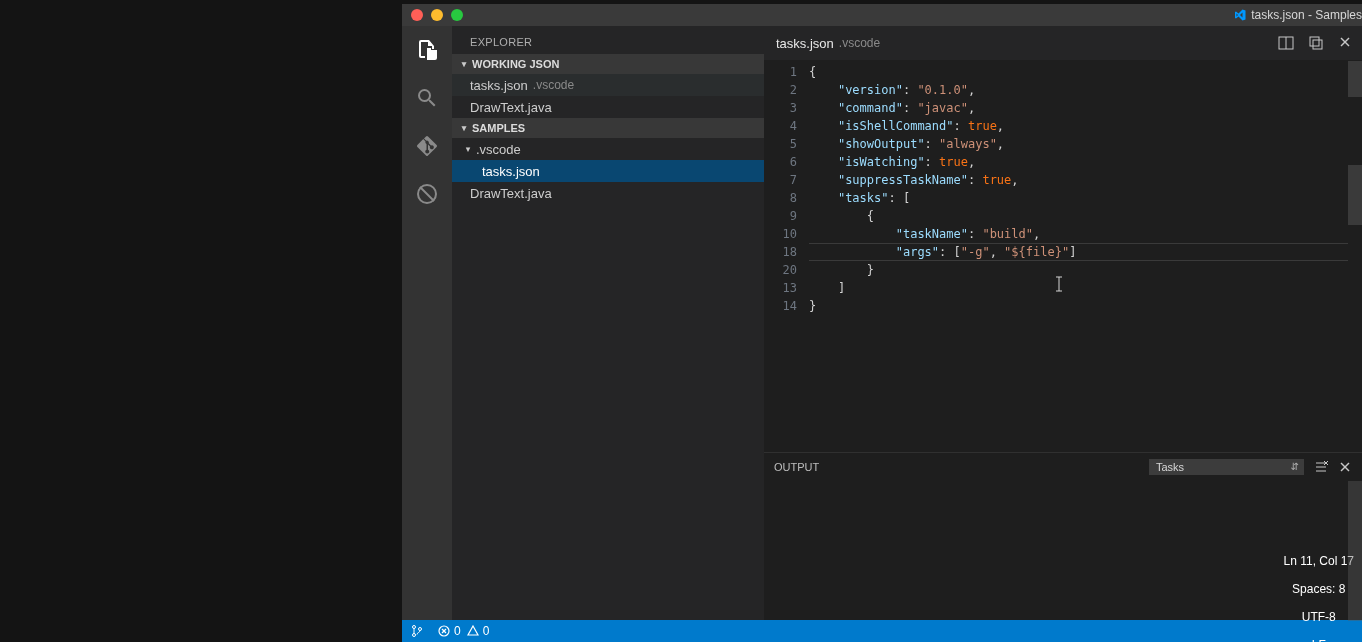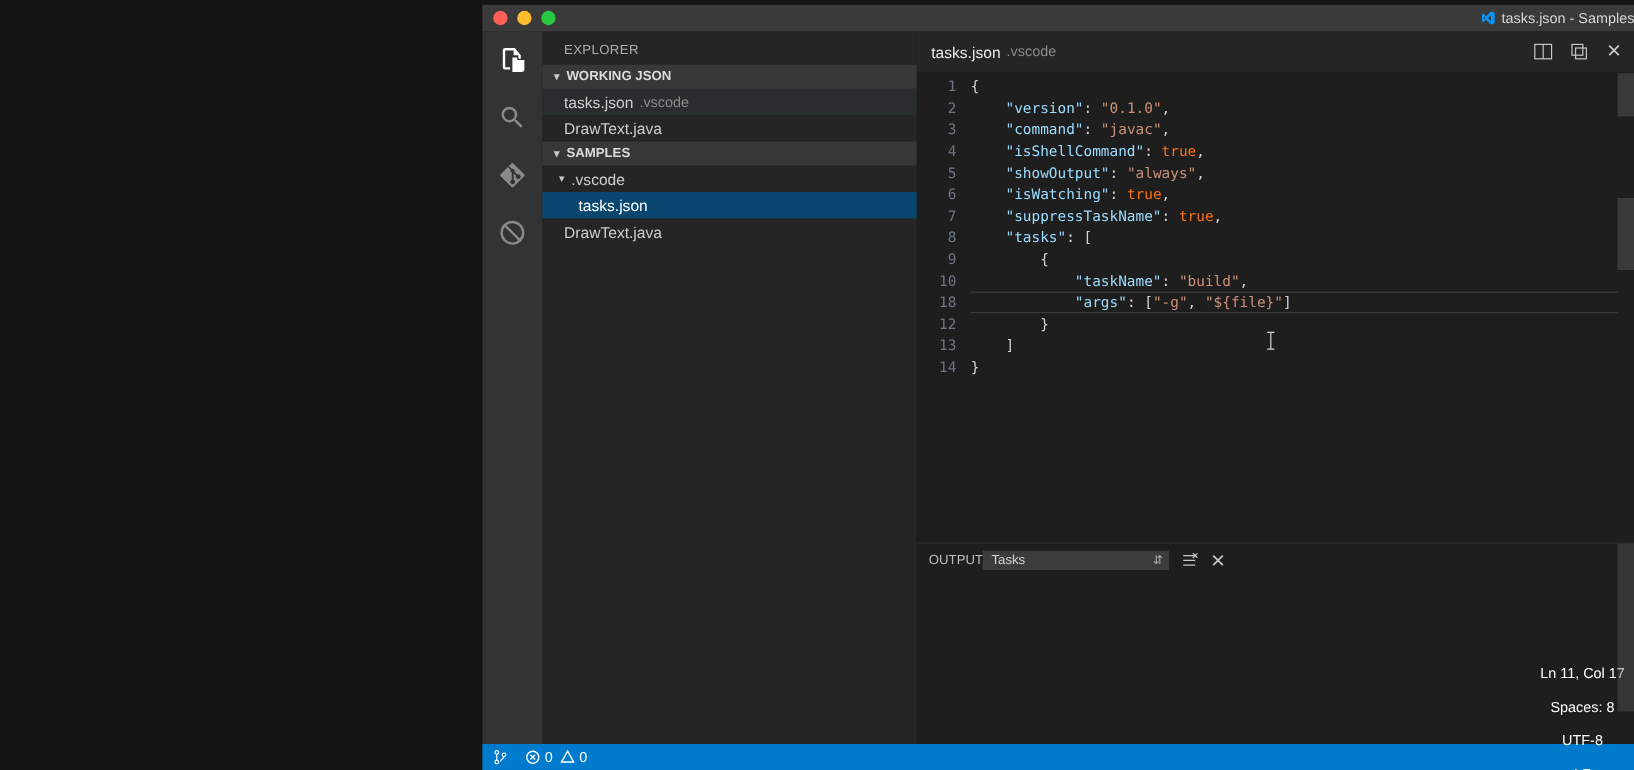--- a/index.html
+++ b/index.html
@@ -213,21 +213,21 @@
   position:absolute;
   right:0; top:0;
   width:14px;
   background:#3a3a3a;
 }
 .panel {
   height: 168px;
   background: #1e1e1e;
   border-top: 1px solid #303030;
   display: flex;
-  flex-direction: row;
+  flex-direction: column;
 }
 .panel-header {
   display: flex;
   align-items: center;
   height: 28px;
   padding: 0 10px;
   color: #bdbdbd;
   font-size: 11px;
 }
 .panel-header .spacer { flex: 1; }
@@ -391,21 +391,21 @@
             <div>2</div>
             <div>3</div>
             <div>4</div>
             <div>5</div>
             <div>6</div>
             <div>7</div>
             <div>8</div>
             <div>9</div>
             <div>10</div>
             <div>18</div>
-            <div>12</div>
+            <div>20</div>
             <div>13</div>
             <div>14</div>
           </div>
         <div class="code" id="code"><span class="ln"><span class="p">{</span></span><span class="ln"><span class="p">    </span><span class="k">"version"</span><span class="p">: </span><span class="s">"0.1.0"</span><span class="p">,</span></span><span class="ln"><span class="p">    </span><span class="k">"command"</span><span class="p">: </span><span class="s">"javac"</span><span class="p">,</span></span><span class="ln"><span class="p">    </span><span class="k">"isShellCommand"</span><span class="p">: </span><span class="b">true</span><span class="p">,</span></span><span class="ln"><span class="p">    </span><span class="k">"showOutput"</span><span class="p">: </span><span class="s">"always"</span><span class="p">,</span></span><span class="ln"><span class="p">    </span><span class="k">"isWatching"</span><span class="p">: </span><span class="b">true</span><span class="p">,</span></span><span class="ln"><span class="p">    </span><span class="k">"suppressTaskName"</span><span class="p">: </span><span class="b">true</span><span class="p">,</span></span><span class="ln"><span class="p">    </span><span class="k">"tasks"</span><span class="p">: [</span></span><span class="ln"><span class="p">        {</span></span><span class="ln"><span class="p">            </span><span class="k">"taskName"</span><span class="p">: </span><span class="s">"build"</span><span class="p">,</span></span><span class="ln"><span class="p">            </span><span class="k">"args"</span><span class="p">: [</span><span class="s">"-g"</span><span class="p">, </span><span class="s">"${file}"</span><span class="p">]</span></span><span class="ln"><span class="p">        }</span></span><span class="ln"><span class="p">    ]</span></span><span class="ln"><span class="p">}</span></span></div>
         <div class="minimap-slider" style="height:36px; top:0;"></div>
         <div class="minimap-slider" style="height:60px; top:104px;"></div>
         <div class="text-cursor" style="top:214px; left:290px;">
           <svg width="10" height="18" viewBox="0 0 10 18">
               <line x1="5" y1="2" x2="5" y2="16" stroke="#d4d4d4"></line>
               <line x1="2" y1="2" x2="8" y2="2" stroke="#d4d4d4"></line>

